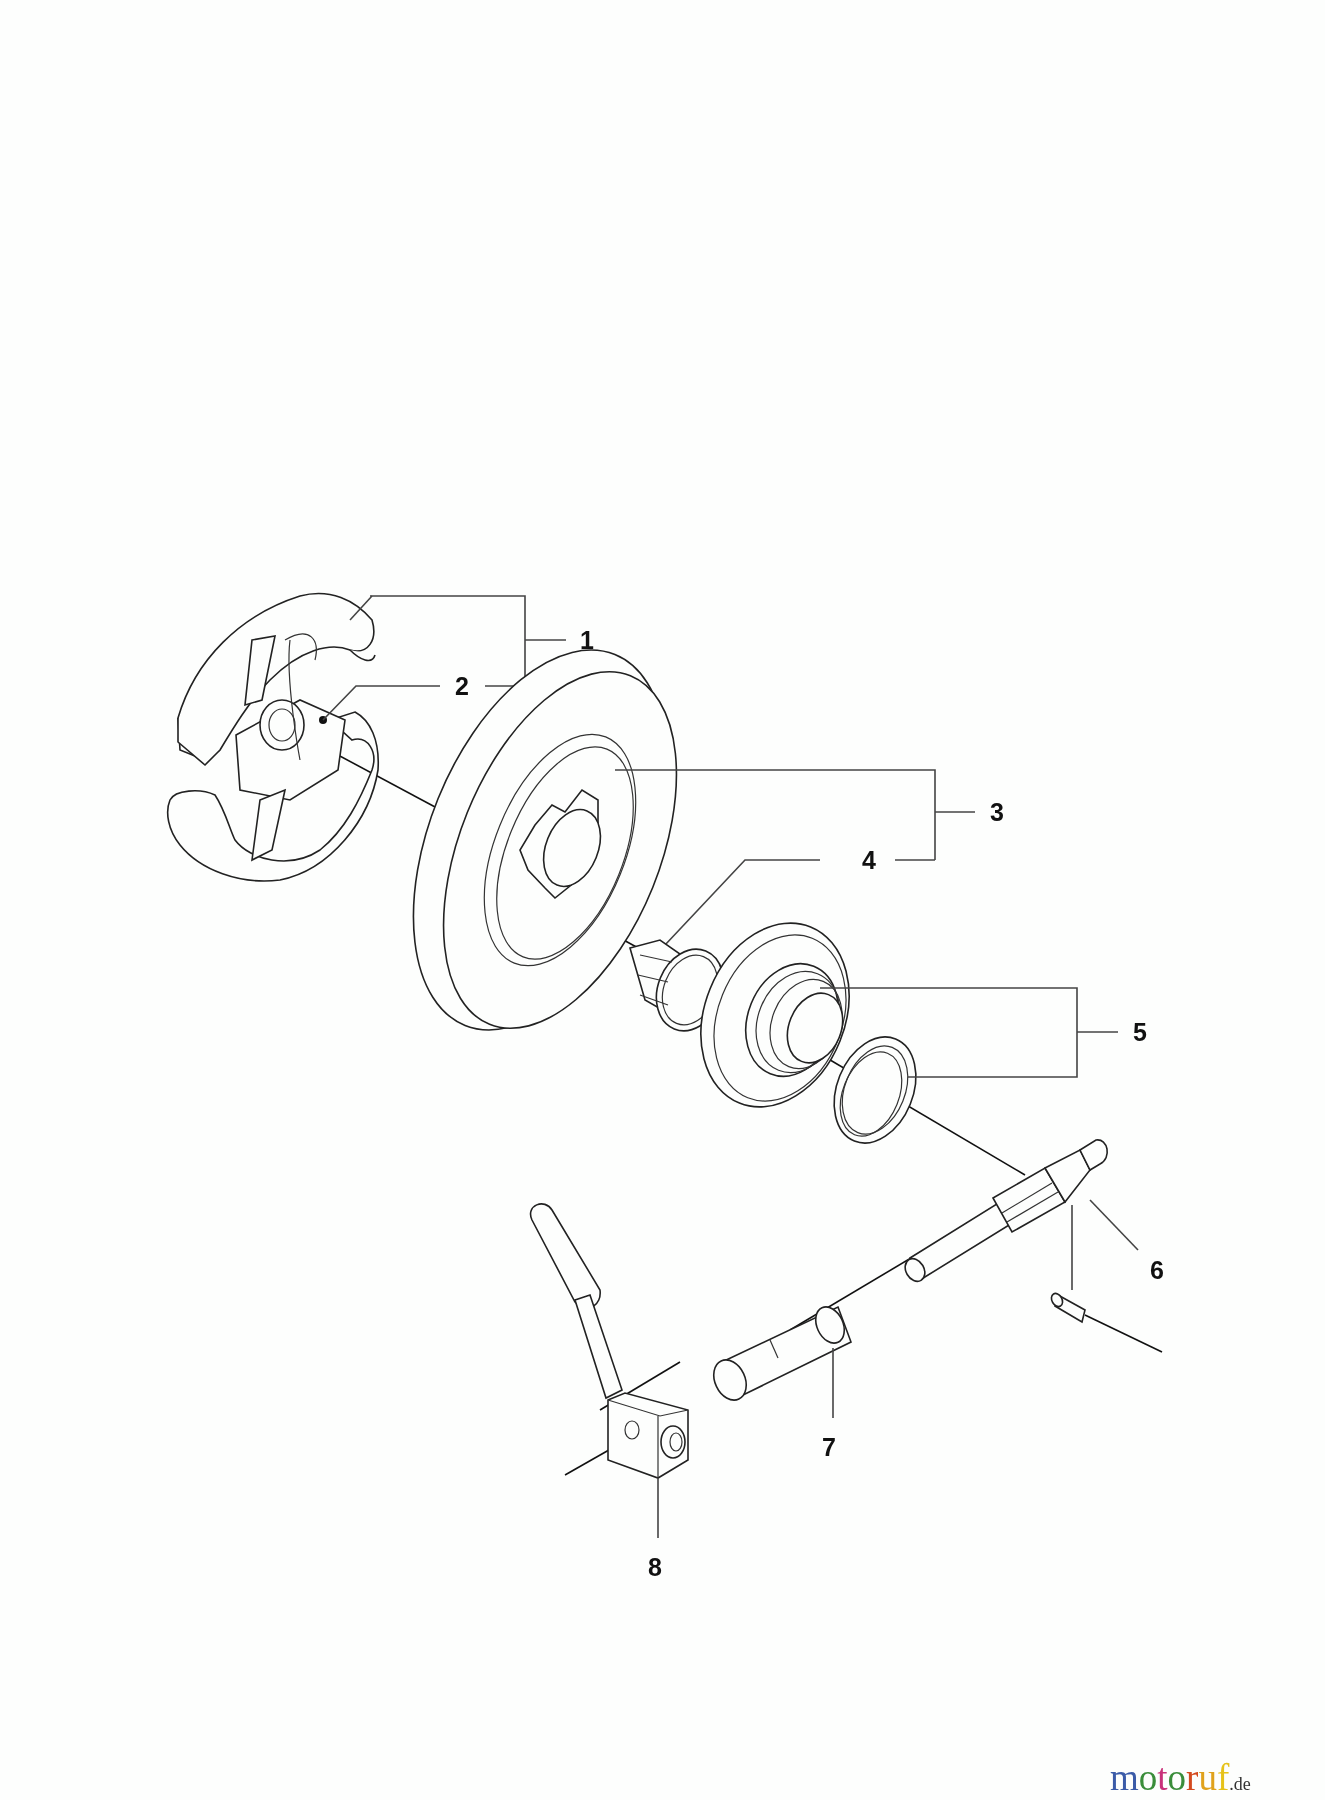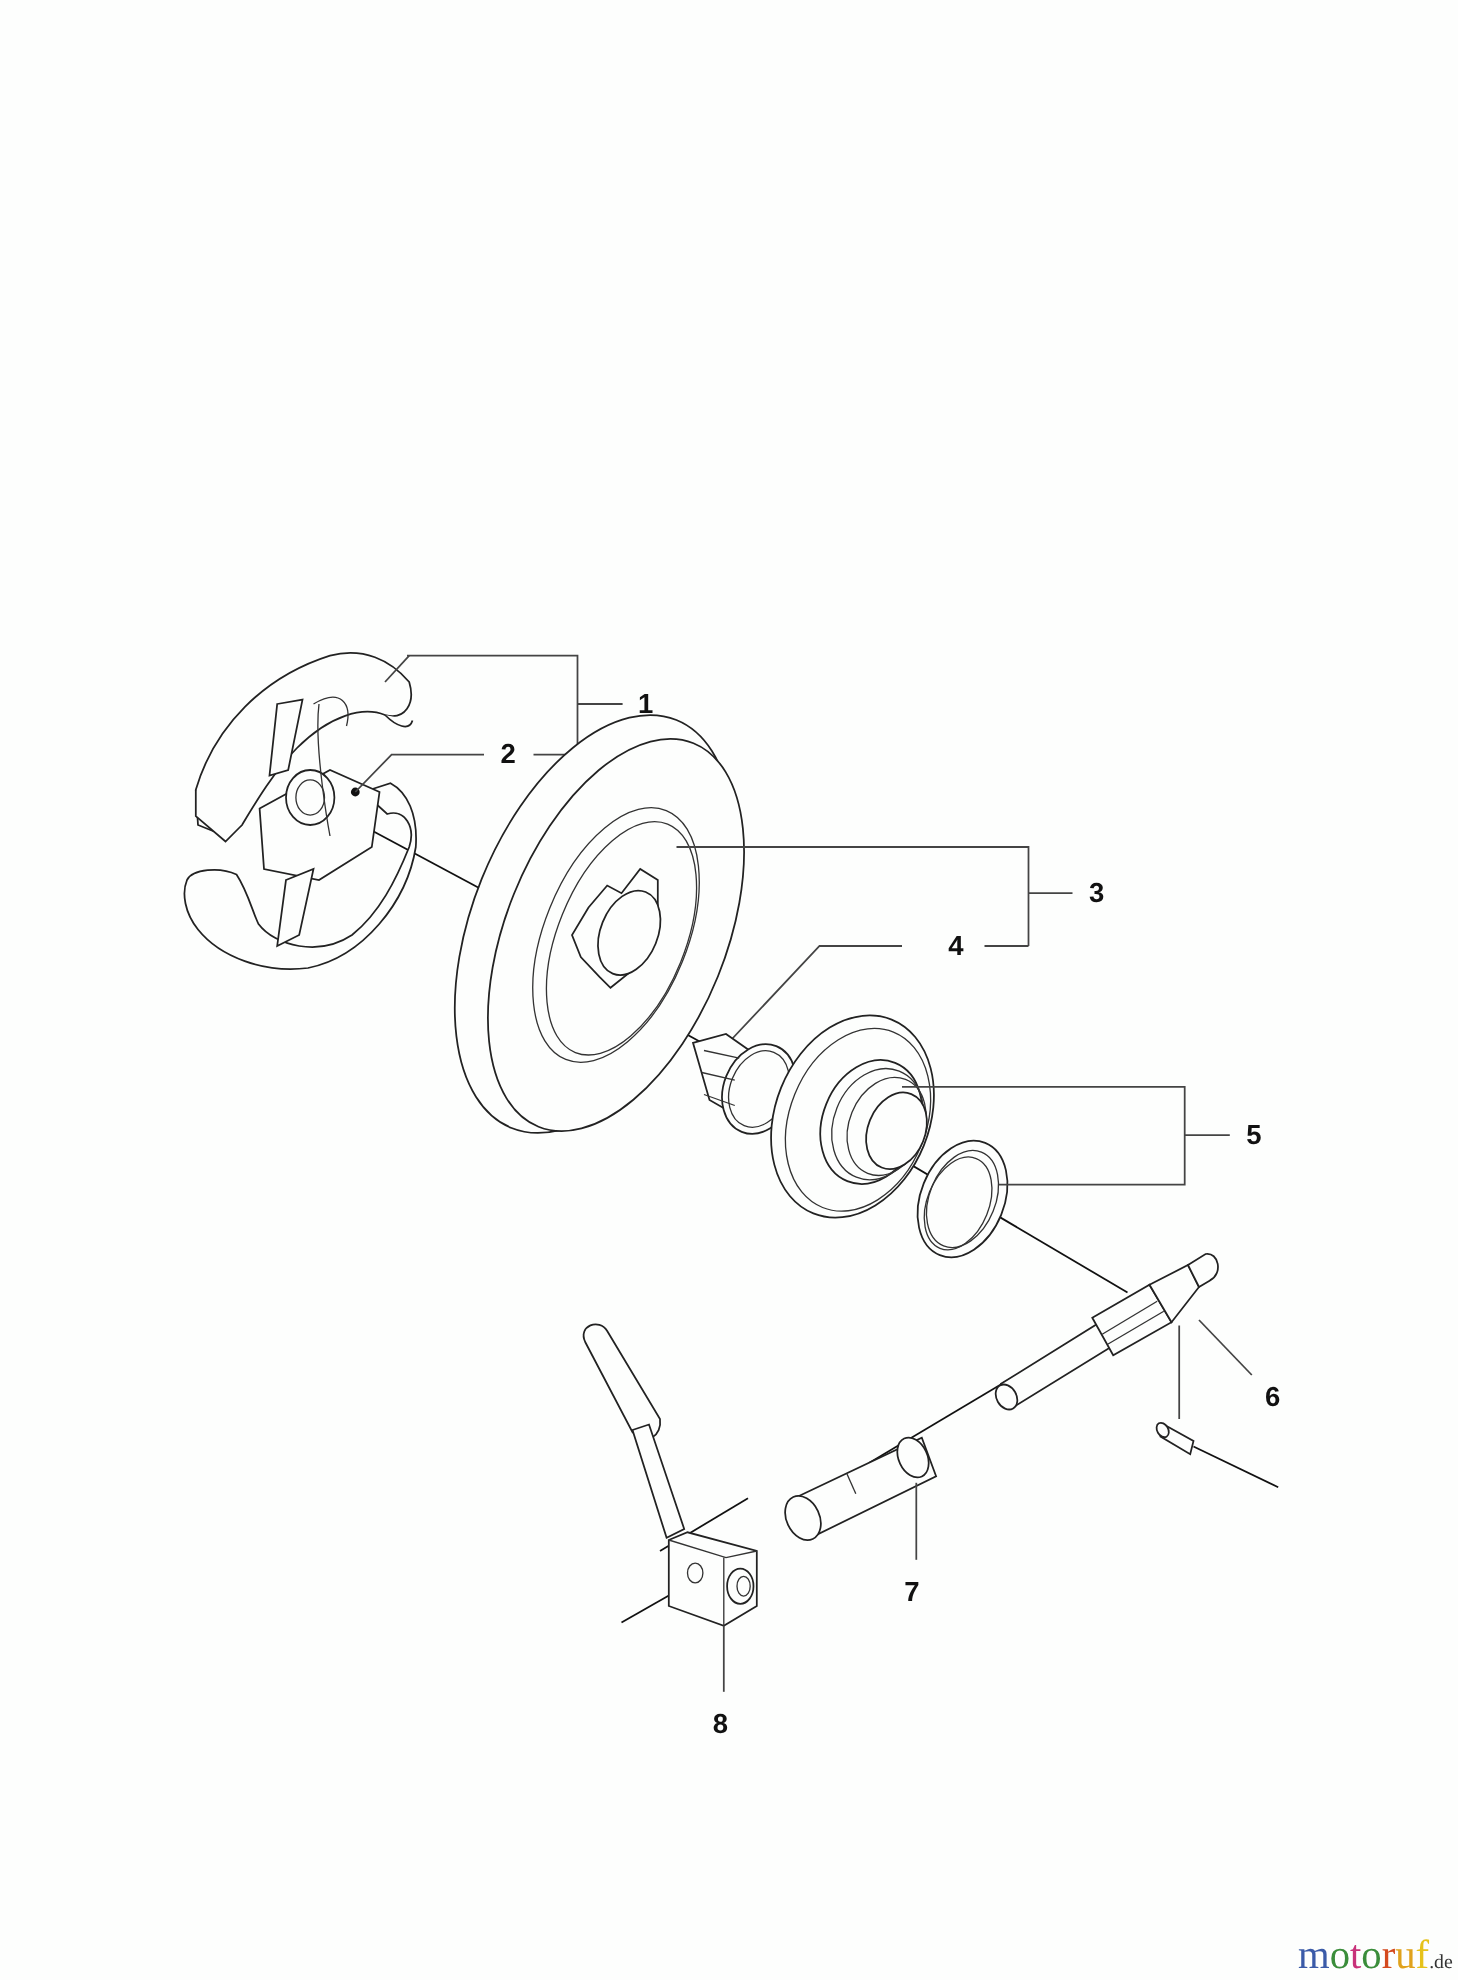--- a/index.html
+++ b/index.html
@@ -5,21 +5,21 @@
   html, body { margin: 0; padding: 0; background: #fdfefd; }
   body { width: 1325px; height: 1800px; position: relative; overflow: hidden;
          font-family: "Liberation Sans", sans-serif; }
   #diagram { position: absolute; left: 0; top: 0; width: 1325px; height: 1800px; }
   .part { fill: #fdfefd; stroke: #222; stroke-width: 1.6; }
   .thin { fill: none; stroke: #333; stroke-width: 1.2; }
   .leader { fill: none; stroke: #444; stroke-width: 1.6; }
   .axis { fill: none; stroke: #111; stroke-width: 1.6; }
   .callout { position: absolute; font-family: "Liberation Sans", sans-serif;
              font-weight: bold; font-size: 25px; color: #111; line-height: 1; }
-  .logo { position: absolute; left: 1180px; top: 1756px;
+  .logo { position: absolute; left: 1110px; top: 1756px;
           font-family: "Liberation Serif", serif; font-size: 37px; letter-spacing: 0px; }
   .logo .de { font-size: 18px; color: #333; }
 </style>
 </head>
 <body>
 
 <svg id="diagram" viewBox="0 0 1325 1800" xmlns="http://www.w3.org/2000/svg">
 
   <g>
     <line class="axis" x1="282" y1="725" x2="450" y2="815"></line>

